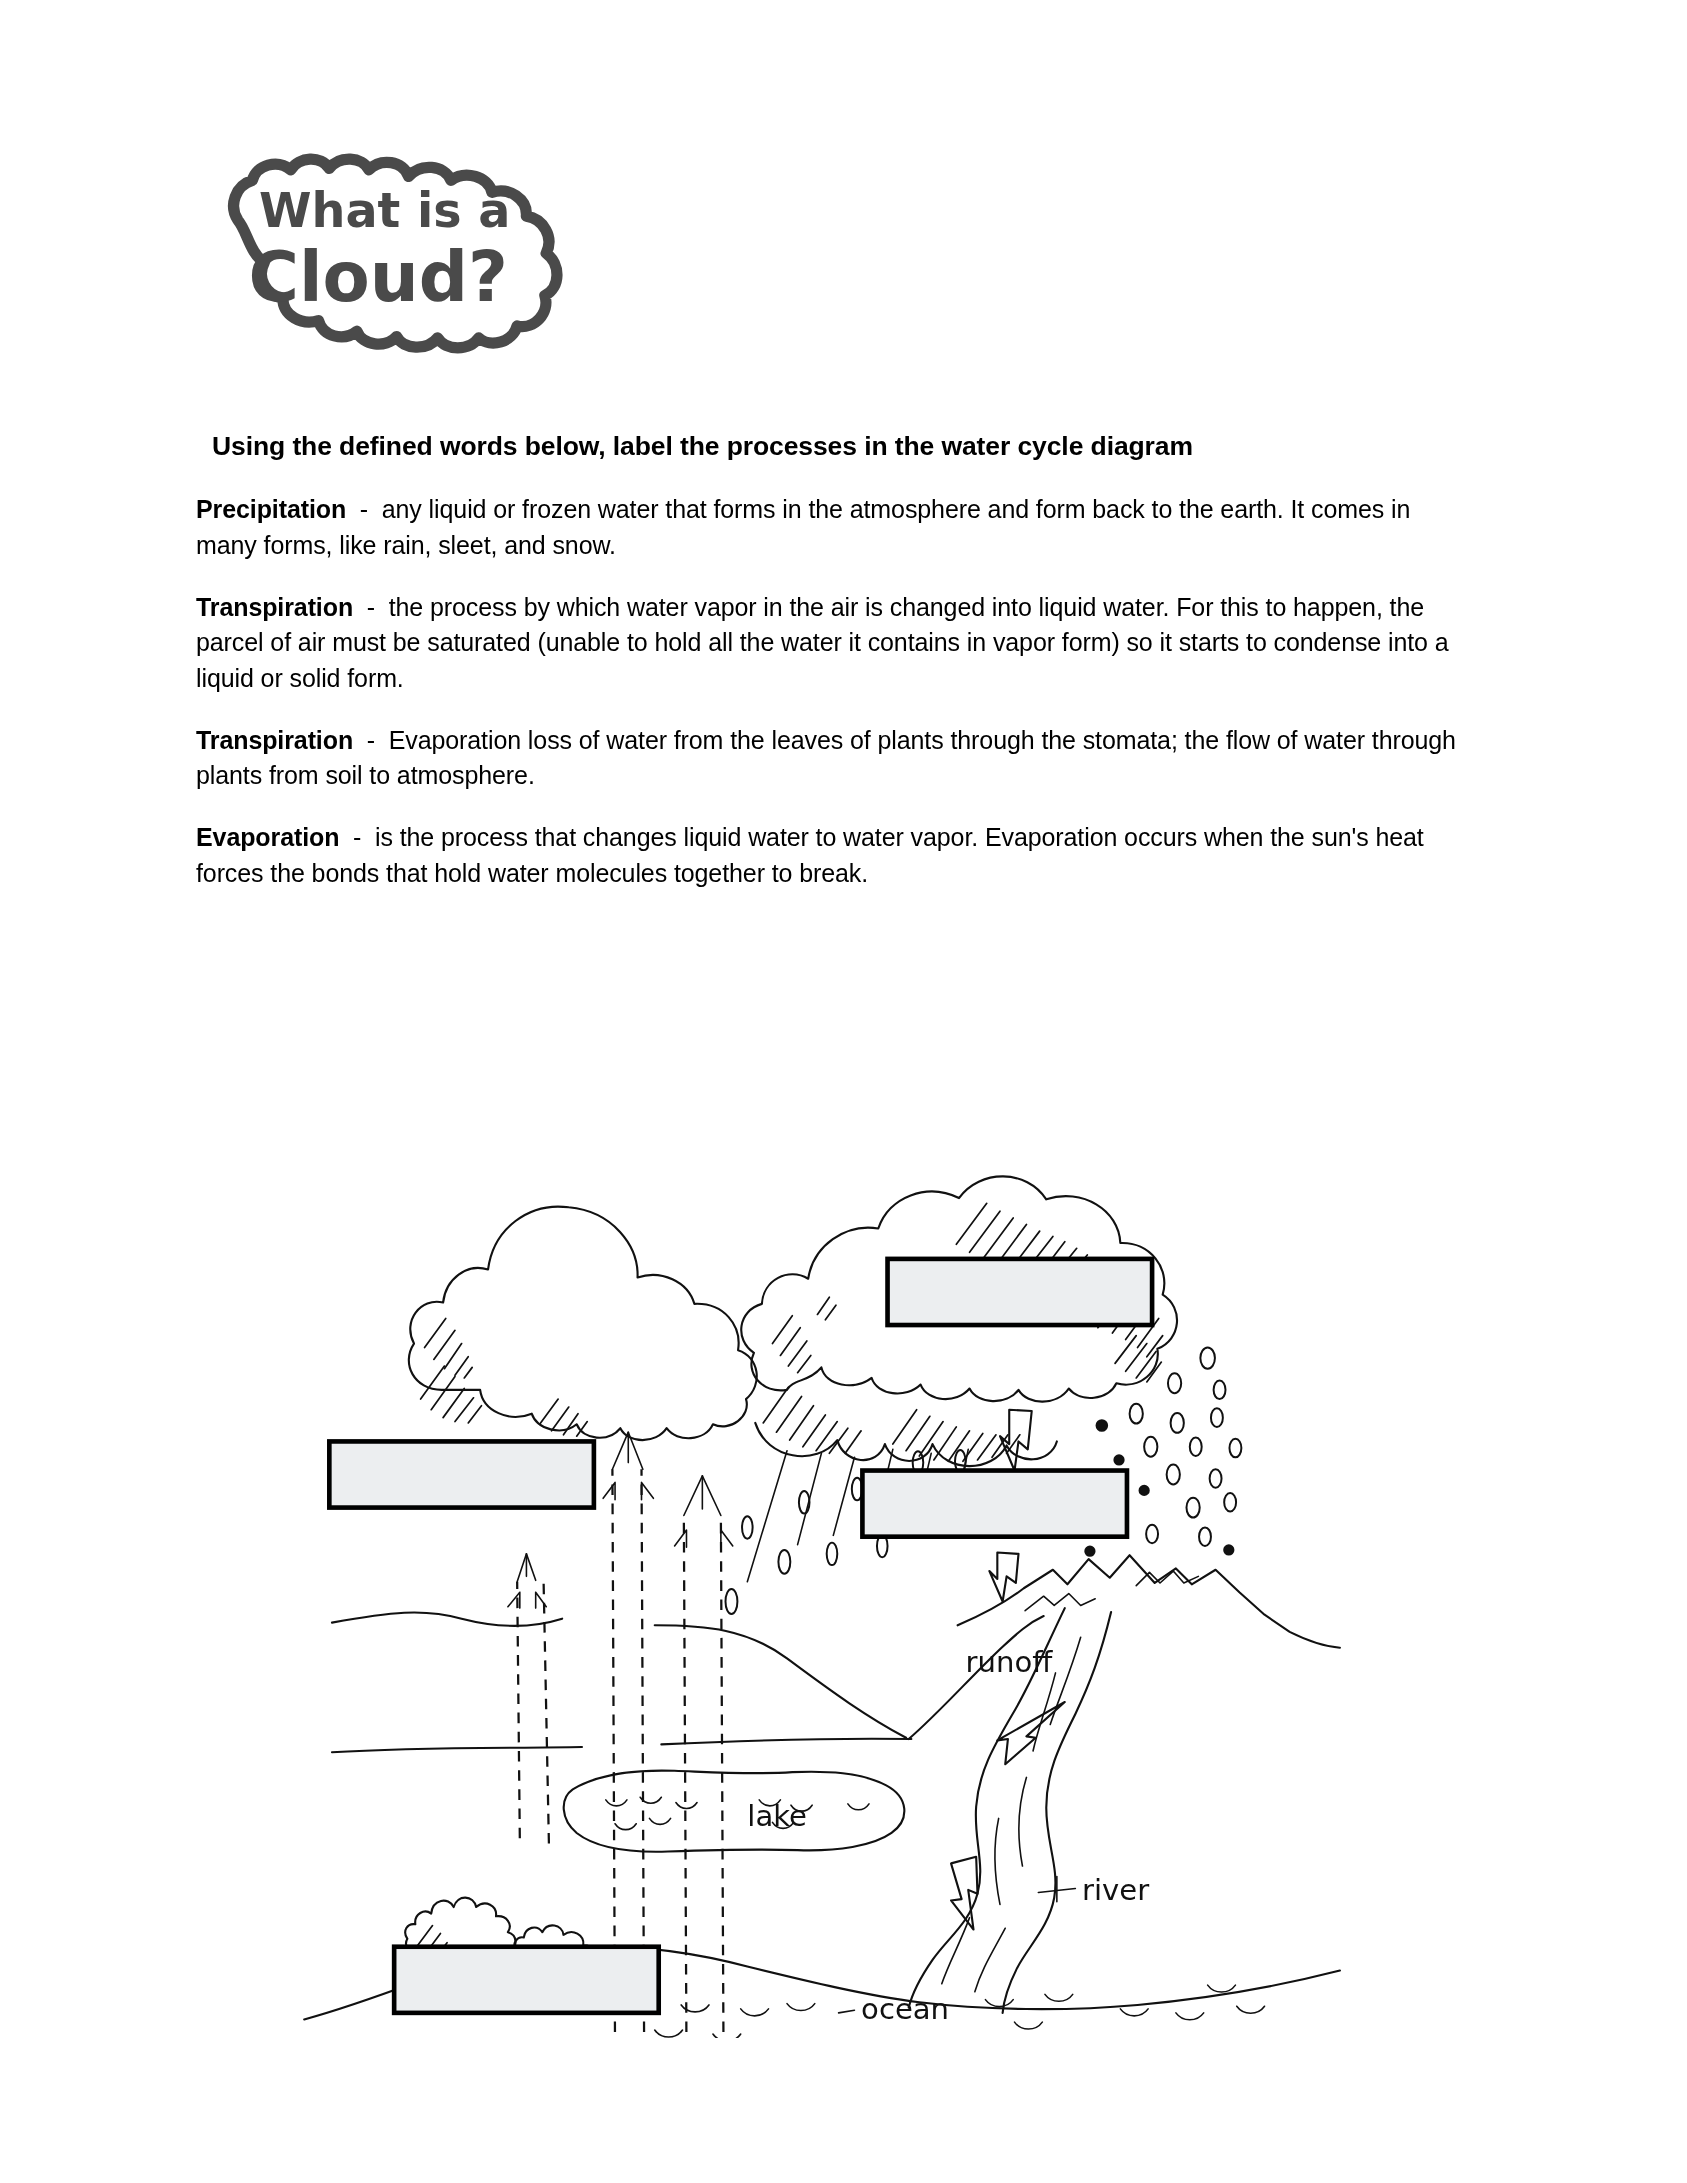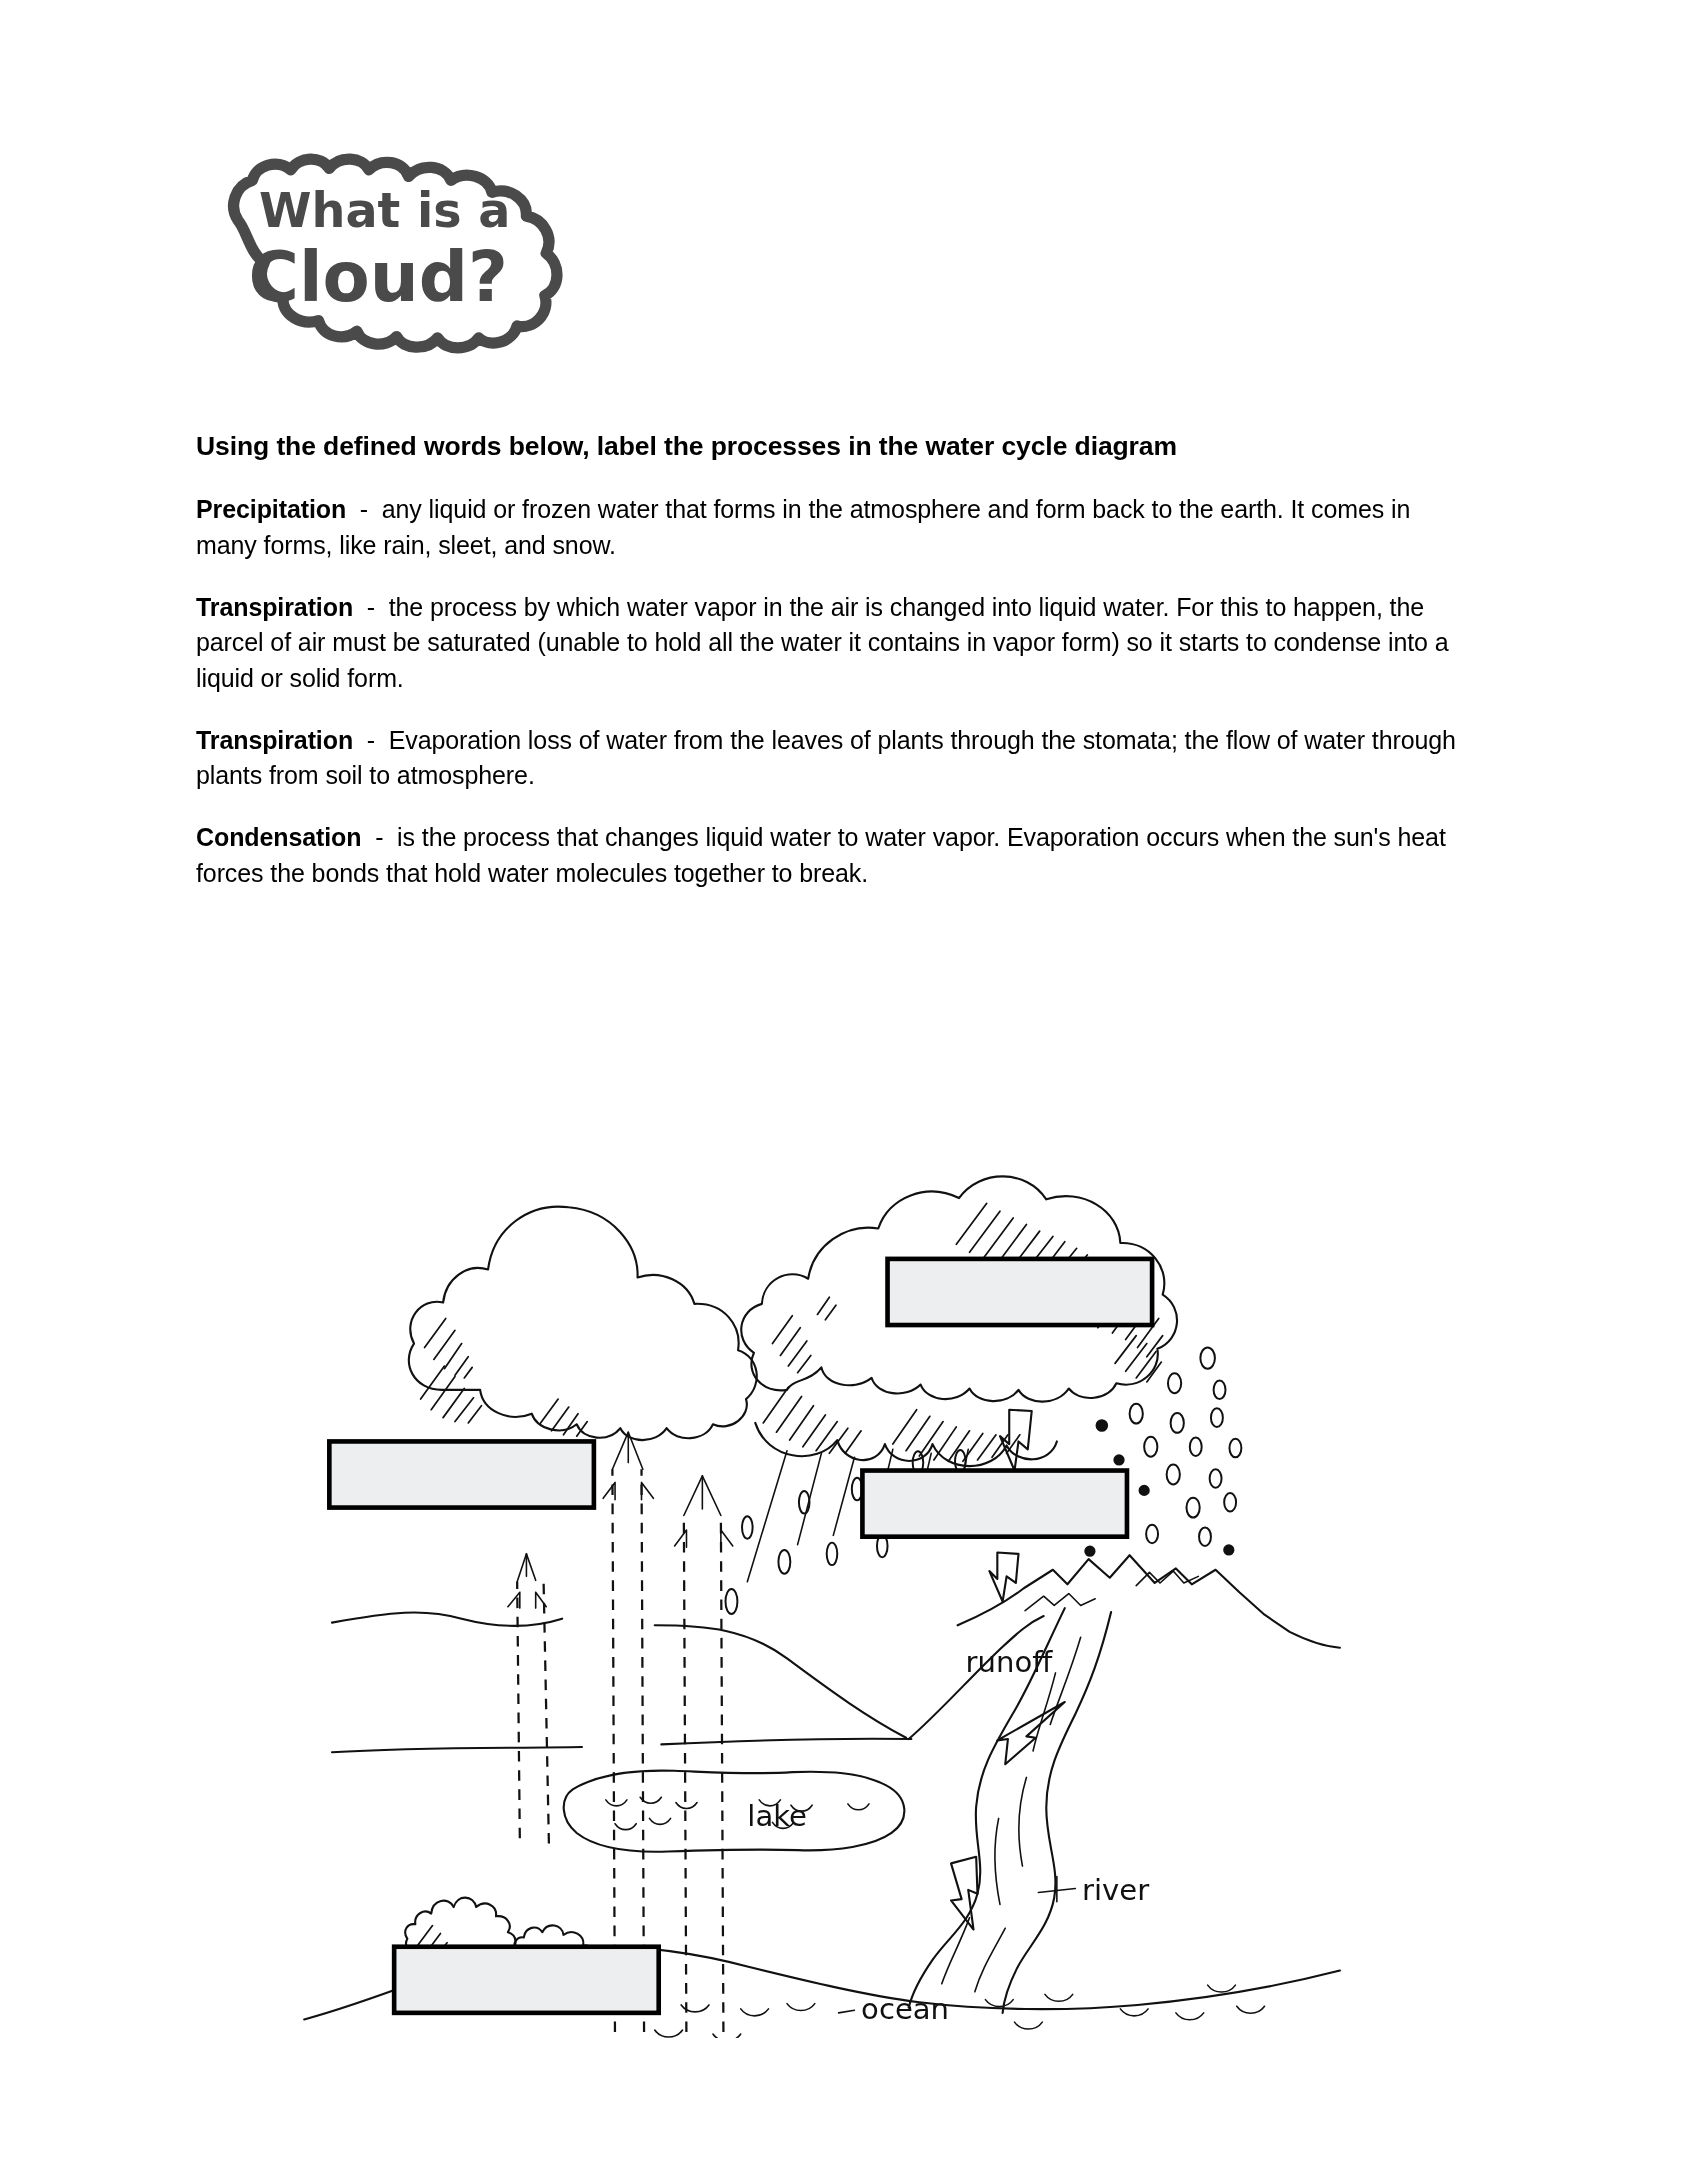--- a/index.html
+++ b/index.html
@@ -42,21 +42,21 @@
   #text-block {
     position: absolute;
     left: 196px;
     top: 430px;
     width: 1270px;
   }
   .instruction {
     font-size: 26.5px;
     font-weight: 700;
     line-height: 1.25;
-    margin: 0 0 29px 0;
+    margin: 0 0 29px 16px;
     letter-spacing: -0.1px;
   }
   .defn {
     font-size: 25px;
     line-height: 1.42;
     margin: 0 0 26.5px 0;
     letter-spacing: -0.1px;
   }
   .defn .term {
     font-weight: 700;
@@ -161,21 +161,21 @@
 
   <p class="defn">
     <span class="term">Transpiration</span><span class="dash">&nbsp; </span><span class="dash">-</span><span class="dash">&nbsp; </span><span>the process by which water vapor in the air is changed into liquid water. For this to happen, the parcel of air must be saturated (unable to hold all the water it contains in vapor form) so it starts to condense into a liquid or solid form.</span>
   </p>
 
   <p class="defn">
     <span class="term">Transpiration</span><span class="dash">&nbsp; </span><span class="dash">-</span><span class="dash">&nbsp; </span><span>Evaporation loss of water from the leaves of plants through the stomata; the flow of water through plants from soil to atmosphere.</span>
   </p>
 
   <p class="defn">
-    <span class="term">Condensation</span><span class="dash">&nbsp; </span><span class="dash">-</span><span class="dash">&nbsp; </span><span>is the process that changes liquid water to water vapor. Evaporation occurs when the sun's heat forces the bonds that hold water molecules together to break.</span>
+    <span class="term">Evaporation</span><span class="dash">&nbsp; </span><span class="dash">-</span><span class="dash">&nbsp; </span><span>is the process that changes liquid water to water vapor. Evaporation occurs when the sun's heat forces the bonds that hold water molecules together to break.</span>
   </p>
 
 </div>
 
 <div id="diagram">
   <svg viewBox="0 0 1650 1450" xmlns="http://www.w3.org/2000/svg">
 
     <g>
       <path class="ink" d="M 238 470
         C 196 470, 176 430, 196 400

